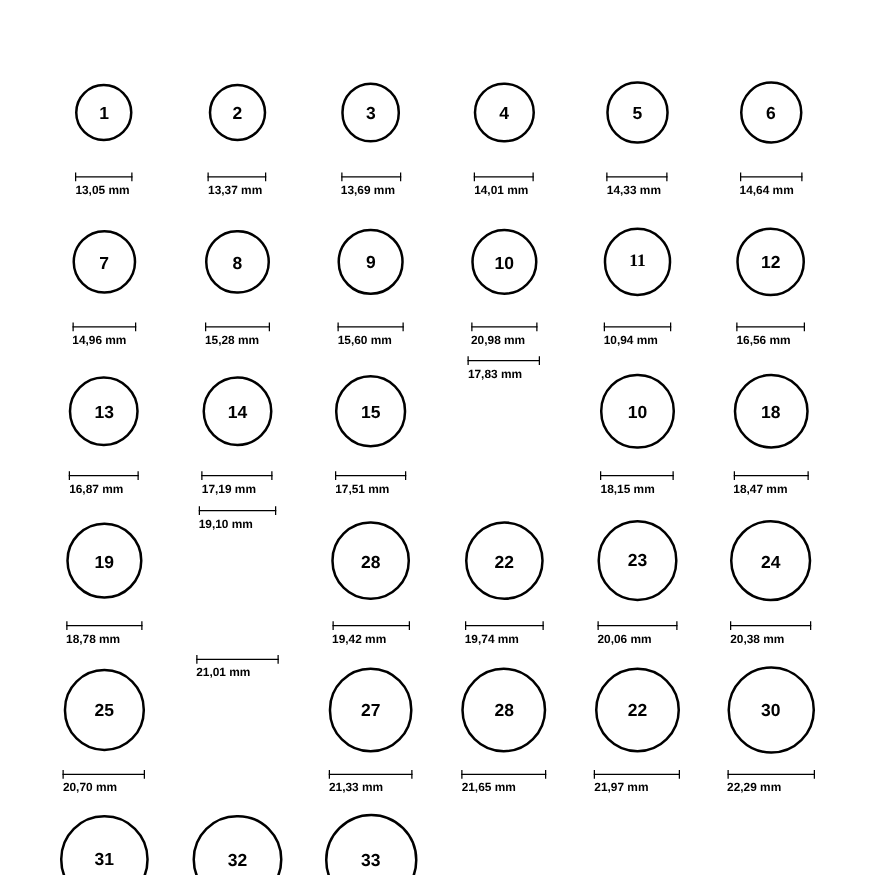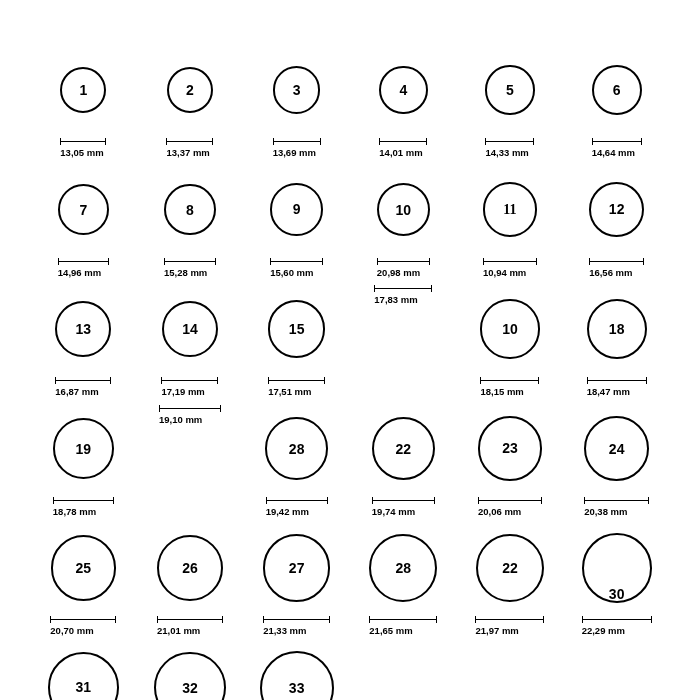--- a/index.html
+++ b/index.html
@@ -418,25 +418,20 @@
           </div>
         </div>
         <div class="measure">
           <div class="bar" style="width: 66px;">
             <div class="line"></div>
           </div>
           <div class="measure-label">20,70 mm</div>
         </div>
       </div>
       <div class="cell">
-        <div class="ring-wrap">
-          <div class="ring" style="width: 66.4665px; height: 66.4665px;">
-            <span class="ring-number">26</span>
-          </div>
-        </div>
         <div class="measure">
           <div class="bar" style="width: 66px;">
             <div class="line"></div>
           </div>
           <div class="measure-label">21,01 mm</div>
         </div>
       </div>
       <div class="cell">
         <div class="ring-wrap">
           <div class="ring" style="width: 67.2893px; height: 67.2893px;">
@@ -471,21 +466,21 @@
         </div>
         <div class="measure">
           <div class="bar" style="width: 69px;">
             <div class="line"></div>
           </div>
           <div class="measure-label">21,97 mm</div>
         </div>
       </div>
       <div class="cell">
         <div class="ring-wrap">
-          <div class="ring" style="width: 69.7576px; height: 69.7576px; align-items: flex-end;">
+          <div class="ring" style="width: 69.7576px; height: 69.7576px;">
             <span class="ring-number">30</span>
           </div>
         </div>
         <div class="measure">
           <div class="bar" style="width: 70px;">
             <div class="line"></div>
           </div>
           <div class="measure-label">22,29 mm</div>
         </div>
       </div>

